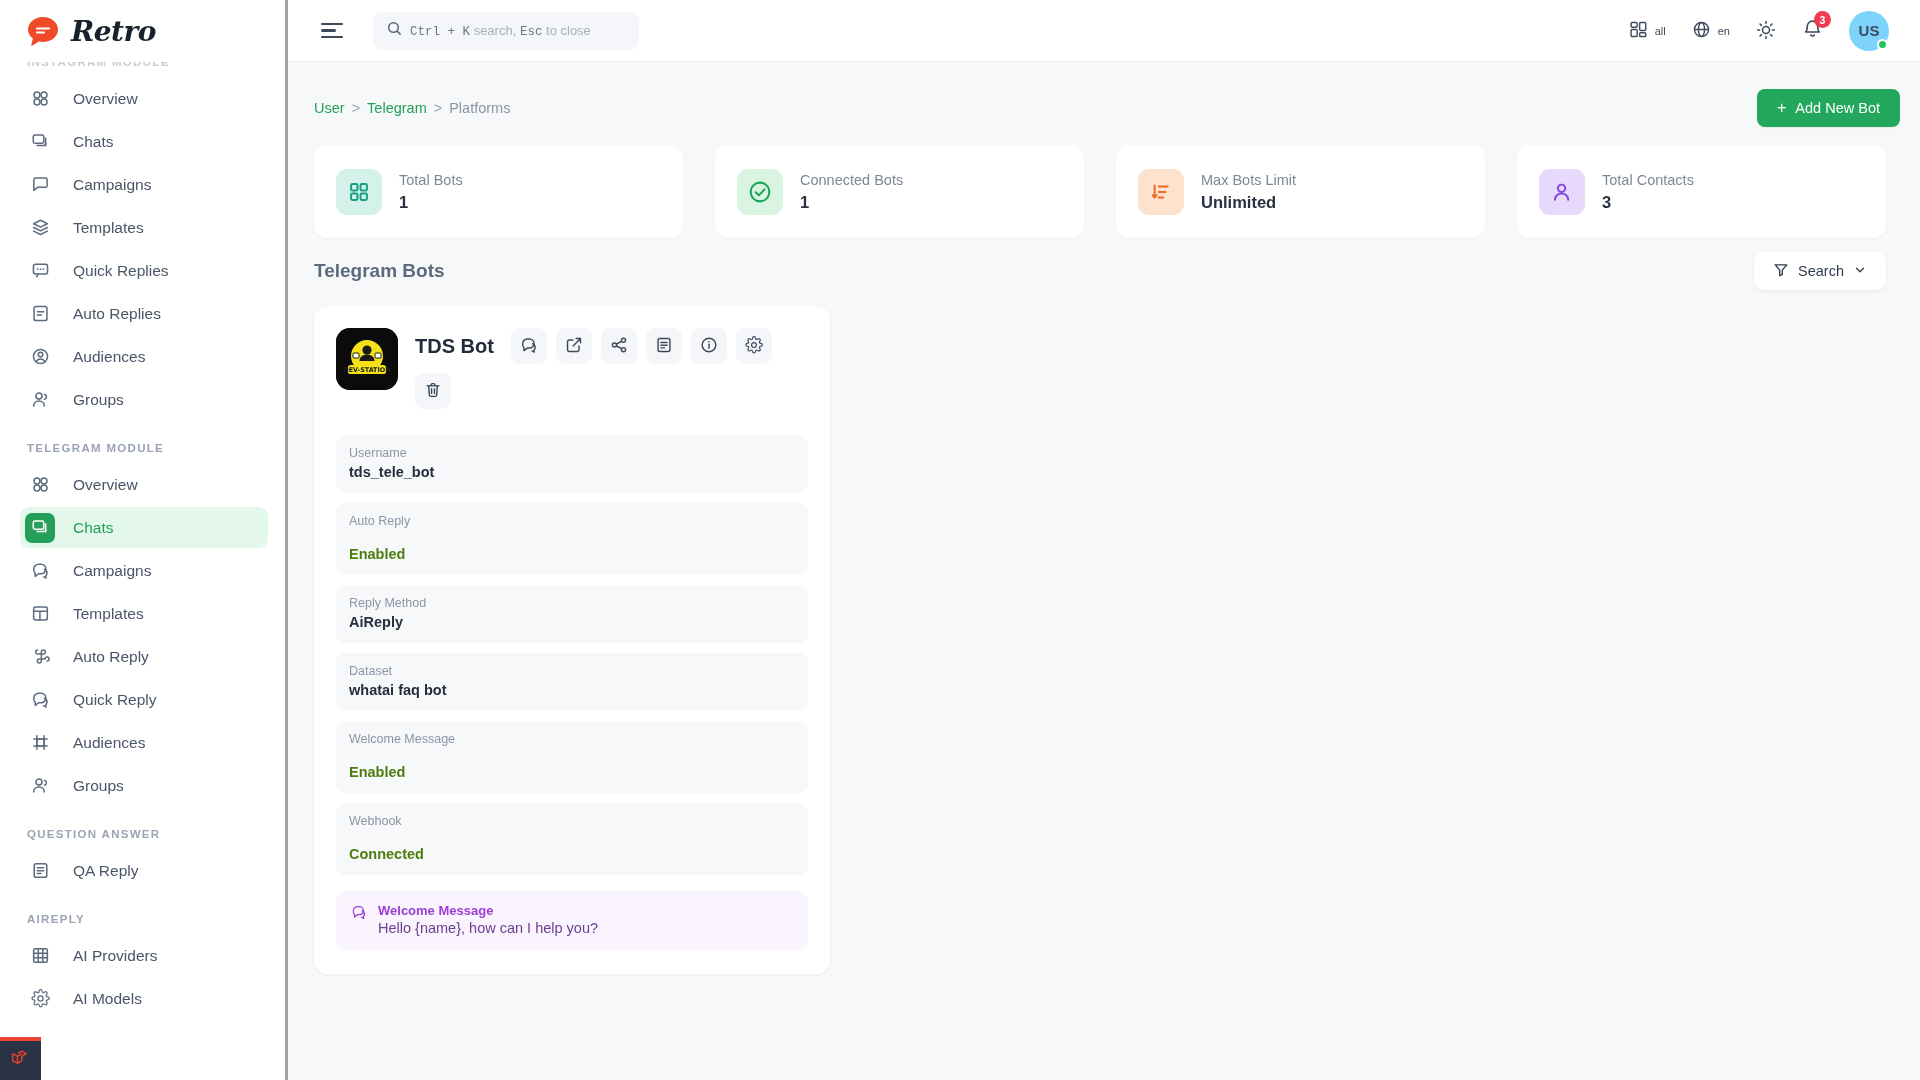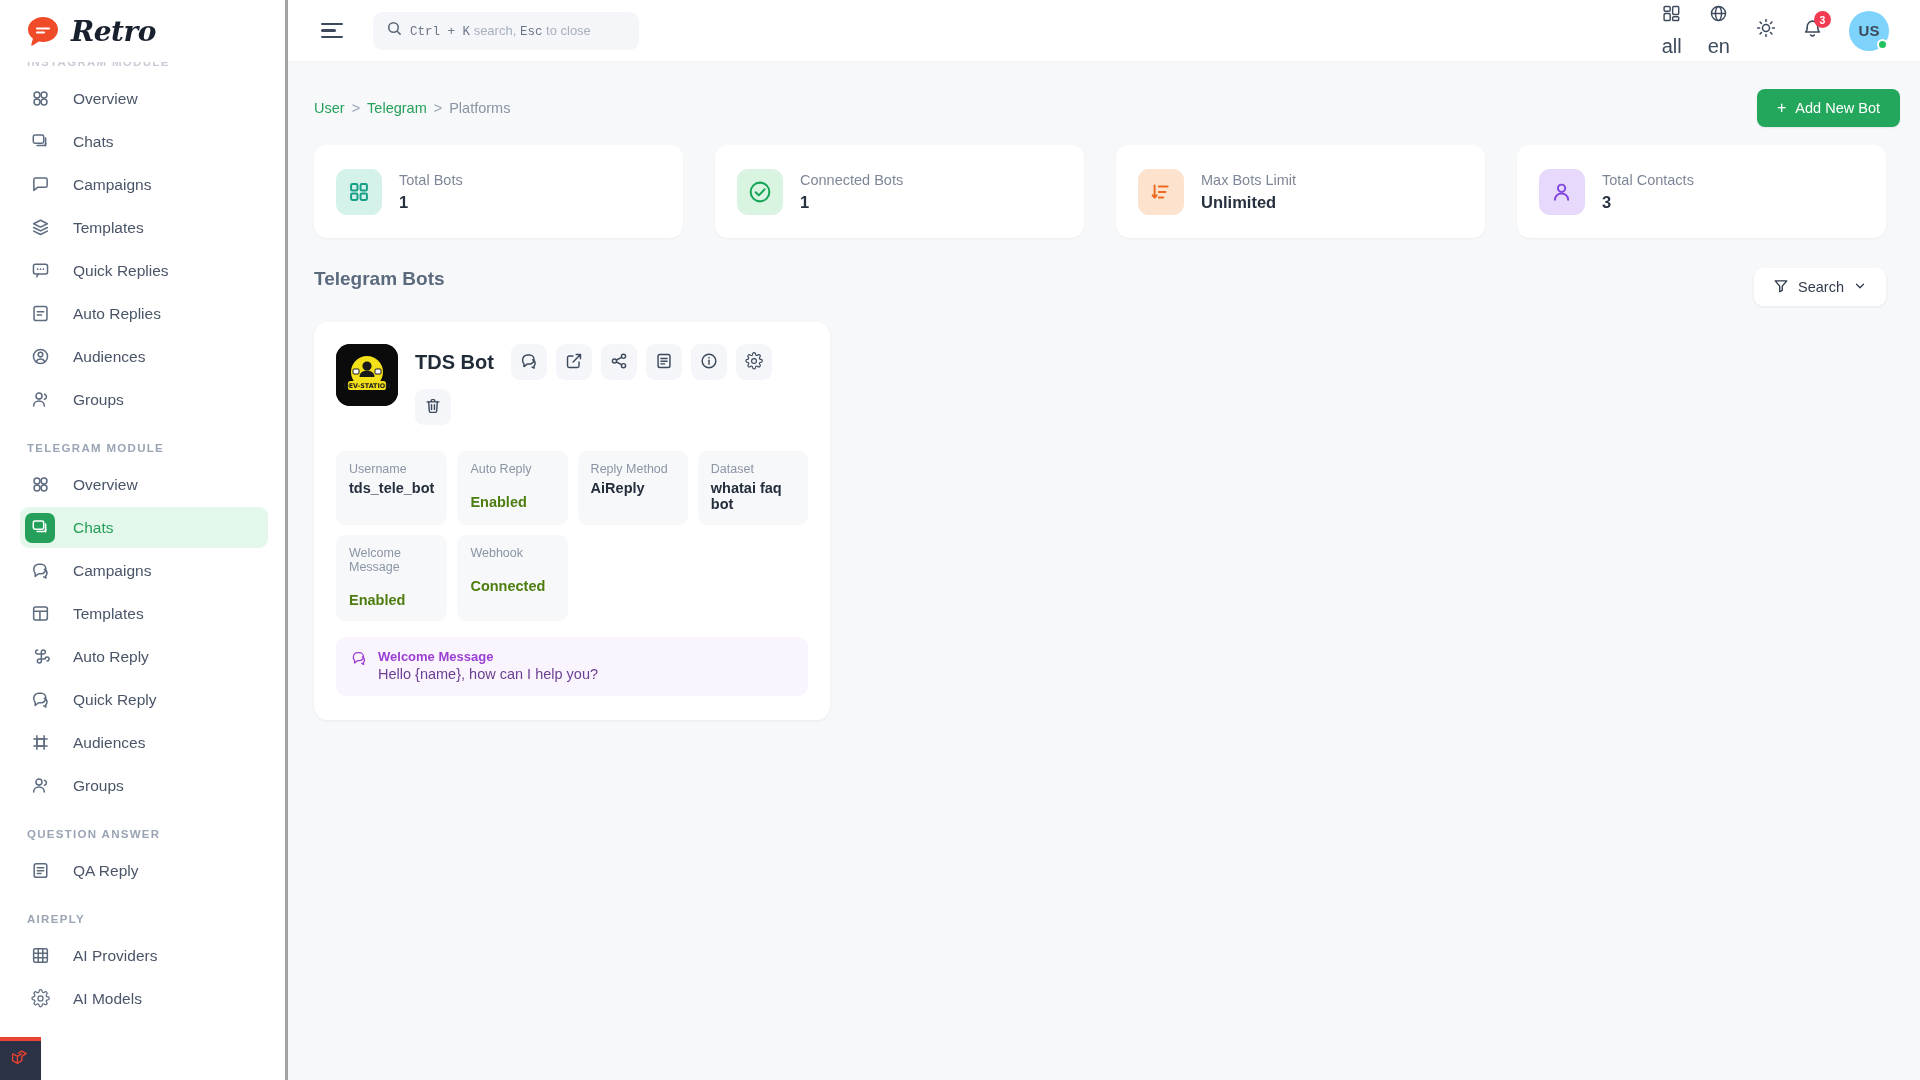--- a/index.html
+++ b/index.html
@@ -130,21 +130,21 @@
 
   .header-right {
     margin-left: auto;
     display: flex;
     align-items: center;
     gap: 26px;
     padding-right: 31px;
   }
   .hr-item {
     display: flex; align-items: center; gap: 7px;
-    color: #3d4a5c; font-size: 20px; cursor: pointer; flex-direction: column;
+    color: #3d4a5c; font-size: 11px; cursor: pointer;
   }
   .bell-wrap { position: relative; cursor: pointer; }
   .bell-badge {
     position: absolute;
     top: -7px; right: -8px;
     min-width: 17px; height: 17px;
     border-radius: 9px;
     background: #f23b50;
     color: #fff;
     font-size: 10.5px; font-weight: 700;
@@ -219,22 +219,22 @@
     width: 46px; height: 46px;
     border-radius: 11px;
     display: flex; align-items: center; justify-content: center;
     flex: 0 0 auto;
   }
   .stat-label { font-size: 14.5px; color: #7e8797; margin-bottom: 5px; }
   .stat-value { font-size: 16.5px; font-weight: 700; color: #27313f; }
 
   
   .section-row {
-    display: flex; align-items: flex-start;
-    padding: 30px 34px 0 26px;
+    display: flex; align-items: center;
+    padding: 14px 34px 0 26px;
     gap: 24px;
   }
   .section-title { font-size: 19px; font-weight: 600; color: #5c6a7e; }
   .filter-btn {
     margin-left: auto;
     background: #fff;
     border: none;
     height: 38px;
     padding: 0 19px;
     border-radius: 9px;
@@ -275,21 +275,21 @@
     background: #f5f6f9;
     border: none;
     display: flex; align-items: center; justify-content: center;
     cursor: pointer;
     color: #3d4a5c;
     padding: 0;
   }
 
   .meta-grid {
     display: grid;
-    grid-template-columns: 1fr 1fr 1fr 1fr;
+    grid-template-columns: 1fr;
     gap: 10px;
     margin-top: 26px;
   }
   .meta-cell {
     background: #f7f8fa;
     border-radius: 9px;
     padding: 11px 13px 13px 13px;
   }
   .meta-label { font-size: 12.5px; color: #8b95a5; margin-bottom: 4px; }
   .meta-value { font-size: 14.5px; font-weight: 700; color: #252e3c; }

